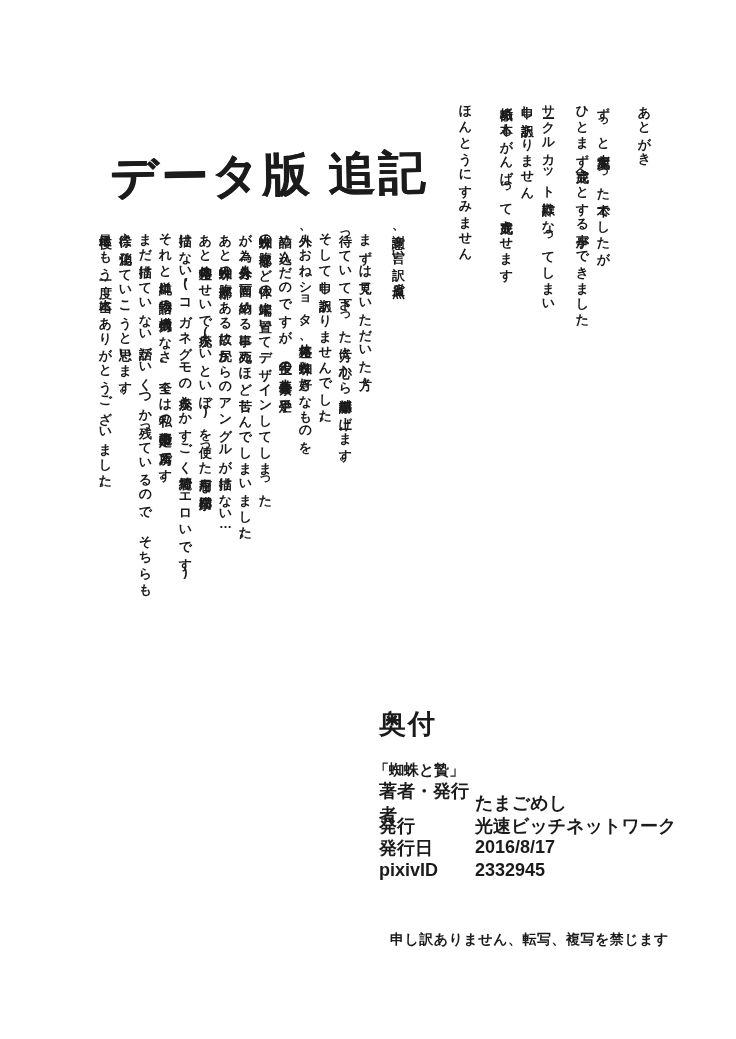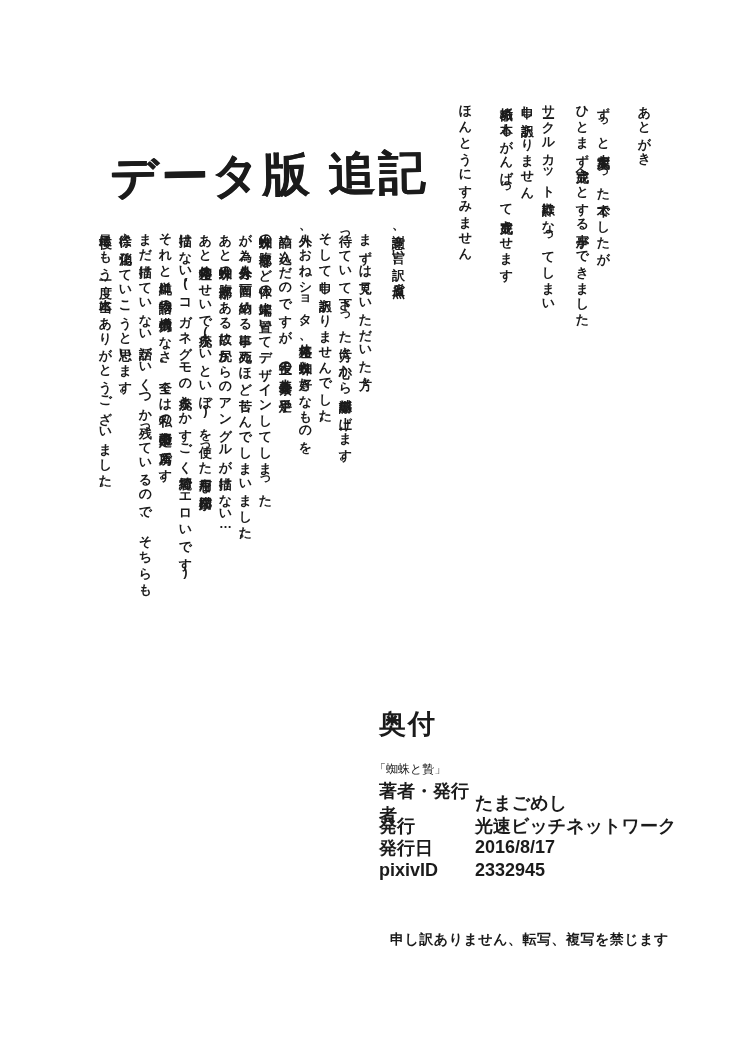--- a/index.html
+++ b/index.html
@@ -50,22 +50,22 @@
   #colophon-heading {
     position: absolute;
     left: 379px; top: 706px;
     font-size: 27px;
     font-weight: 700;
     letter-spacing: 2px;
   }
   #book-title {
     position: absolute;
     left: 374px; top: 761px;
-    font-size: 12px;
-    font-weight: 400;
+    font-size: 15px;
+    font-weight: 700;
   }
   #colophon-table {
     position: absolute;
     left: 379px; top: 792px;
     font-size: 18px;
     font-weight: 600;
   }
   .crow { display: flex; height: 22.4px; align-items: center; }
   .clabel { width: 96px; flex: none; }
   .cvalue { white-space: nowrap; }

